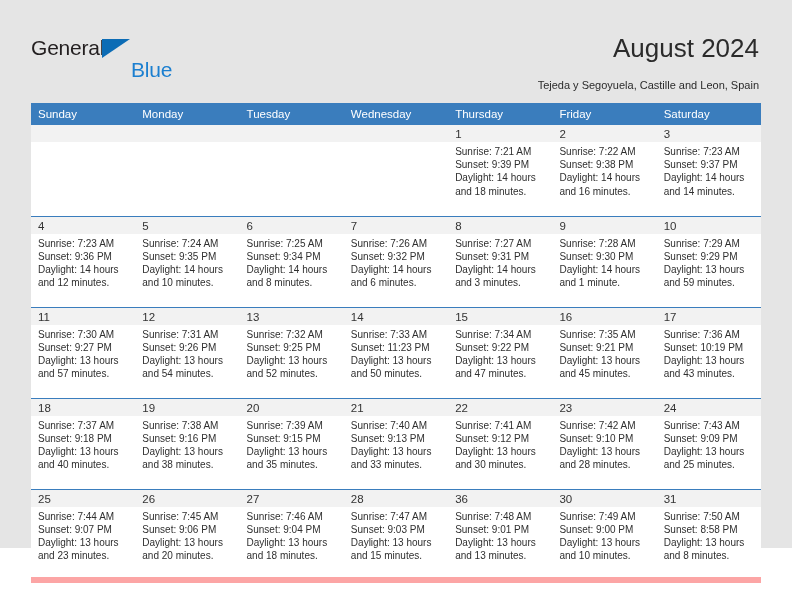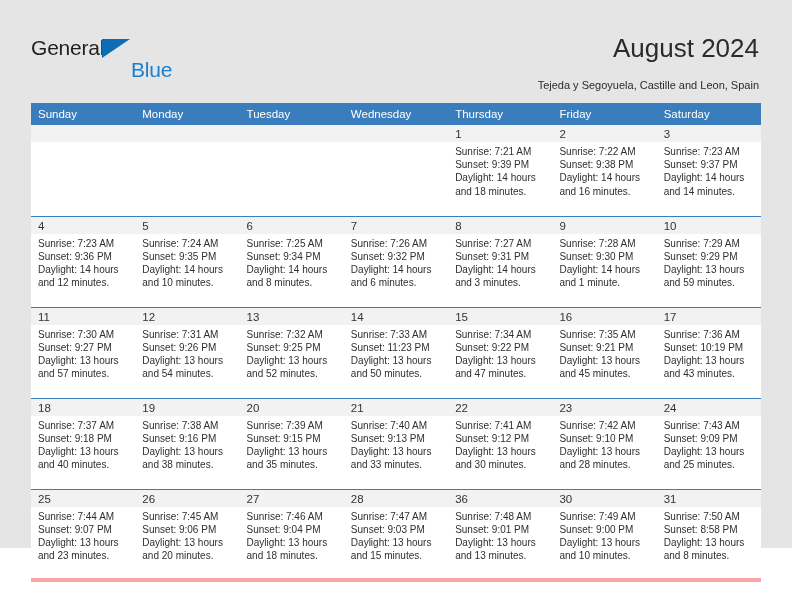--- a/index.html
+++ b/index.html
@@ -119,21 +119,21 @@
     color: #333333;
     line-height: 16px;
   }
   .daylines {
     padding: 3px 7px 0 7px;
     font-size: 10px;
     color: #2f2f2f;
     line-height: 13.2px;
   }
   .daylines div { white-space: nowrap; }
-  .cal tr:last-child td { border-bottom: 4px solid #fca5a5; }
+  .cal tr:last-child td { border-bottom: 6px solid #fca5a5; }
 </style>
 </head>
 <body>
 
 <div class="page">
 
   <div class="top">
 
     <div class="logo">
       <span class="logo-general">General</span>

